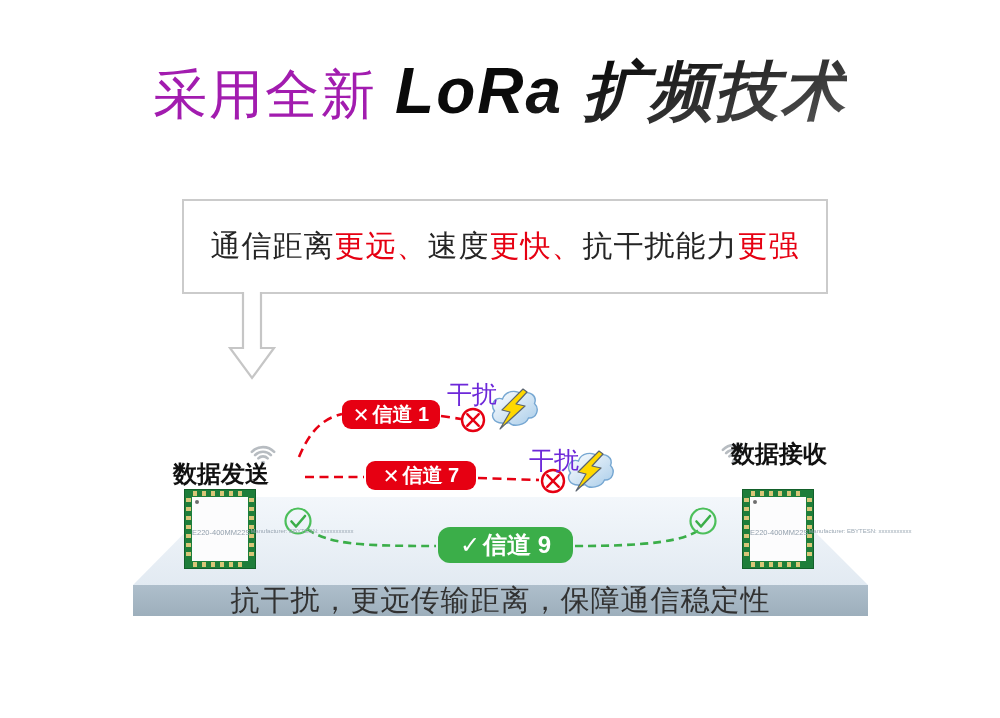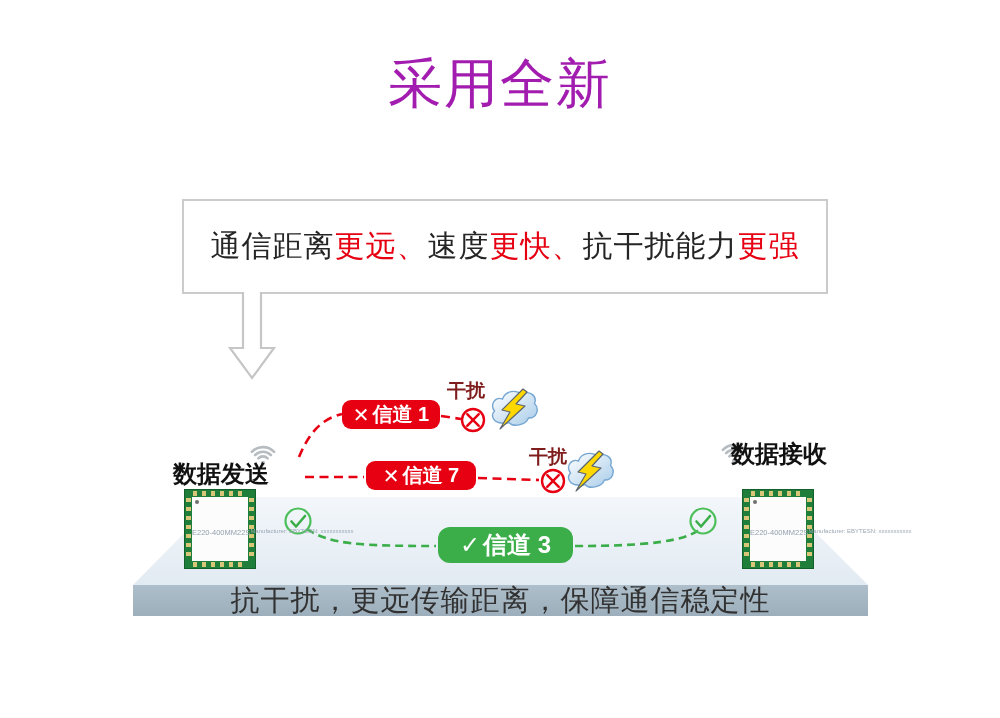--- a/index.html
+++ b/index.html
@@ -39,21 +39,21 @@
   .dash-green { stroke:#3bae49; stroke-width:2.6; stroke-dasharray:8 5;   fill:none; }
 
   
   .pill { position:absolute; display:flex; align-items:center; justify-content:center;
       color:#fff; font-weight:700; white-space:nowrap; border-radius:9px; }
   .pill .mark { margin-right:3px; }
   .pill-1 { left:342px; top:400px; width:98px;  height:29px; background:#e60012; font-size:20px; }
   .pill-2 { left:366px; top:461px; width:110px; height:29px; background:#e60012; font-size:20px; }
   .pill-3 { left:438px; top:527px; width:135px; height:36px; background:#3bae49; font-size:24px; border-radius:12px; }
 
-  .interference-label { position:absolute; color:#7f1d1d; font-size:19px; font-weight:700; white-space:nowrap; }
+  .interference-label { position:absolute; color:#6d28d9; font-size:25px; font-weight:400; white-space:nowrap; }
   .interf-1 { left:447px; top:378px; }
   .interf-2 { left:529px; top:444px; }
 
   
   .node-label { position:absolute; font-size:24px; font-weight:700; color:#111; white-space:nowrap;text-align:right; }
   .label-sender   { left:173px; top:458px; }
   .label-receiver { left:731px; top:438px; }
 
   
   .module { position:absolute; width:72px; height:80px; background:#1e7e3a; border:1px solid #13602a; }
@@ -71,20 +71,21 @@
   .module-model { font-size:7.5px; color:#93a0ad; margin-top:2px; white-space:nowrap; }
   .module-mfr, .module-sn { font-size:6px; color:#9aa7b3; white-space:nowrap; line-height:1.35; }
 </style>
 </head>
 <body>
 
 <div class="stage">
 
   <div class="title-row">
     <span class="title-prefix">采用全新</span>
+    <span class="title-brand">LoRa 扩频技术</span>
   </div>
 
   <div class="benefits-box">
     <span class="seg-dark">通信距离</span>
       <span class="seg-red">更远、</span>
       <span class="seg-dark">速度</span>
       <span class="seg-red">更快、</span>
       <span class="seg-dark">抗干扰能力</span>
       <span class="seg-red">更强</span>
   </div>
@@ -148,21 +149,21 @@
   <div class="pill pill-1">
     <span class="mark">✕</span>
     <span>信道 1</span>
   </div>
   <div class="pill pill-2">
     <span class="mark">✕</span>
     <span>信道 7</span>
   </div>
   <div class="pill pill-3">
     <span class="mark">✓</span>
-    <span>信道 3</span>
+    <span>信道 9</span>
   </div>
 
   <div class="interference-label interf-1">干扰</div>
   <div class="interference-label interf-2">干扰</div>
 
   <div class="node-label label-sender">数据发送</div>
   <div class="node-label label-receiver">数据接收</div>
 
   <div class="module module-left">
     <div class="pads-top"></div>

